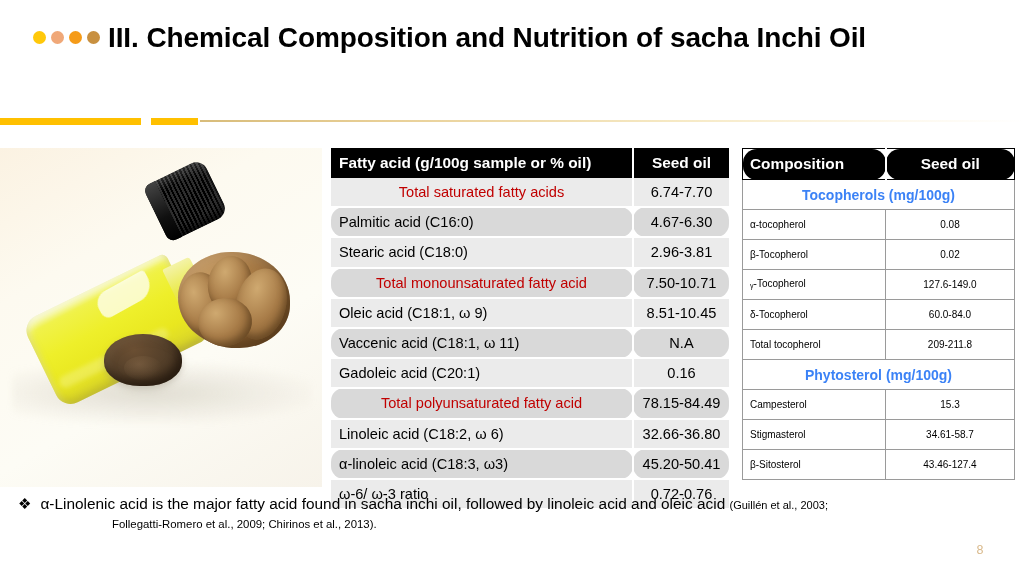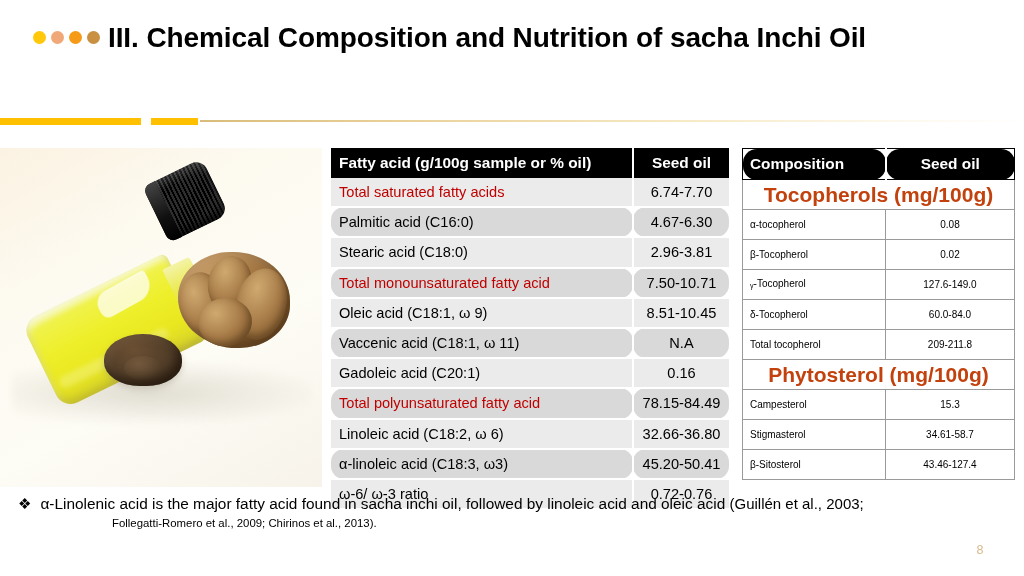--- a/index.html
+++ b/index.html
@@ -193,21 +193,21 @@
     font-size: 15.4px;
     height: 30px;
     border-bottom: none;
   }
   #fatty-acid-table thead th.c-name { text-align: left; border-right: 2px solid #ffffff; }
   #fatty-acid-table thead th.c-val  { text-align: center; }
   #fatty-acid-table td.c-name { text-align: left; border-right: 2px solid #ffffff; }
   #fatty-acid-table td.c-val  { text-align: center; }
   #fatty-acid-table tr.shade-a td { background: #ebebeb; }
   #fatty-acid-table tr.shade-b td { background: #d9d9d9; border-radius: 13px; }
-  #fatty-acid-table td.hl { color: #c00000; }
+  #fatty-acid-table td.hl { color: #c00000; text-align: center; }
 
   
   #composition-table {
     position: absolute;
     left: 742px; top: 148px;
     width: 272px;
     table-layout: fixed;
     background: #ffffff;
   }
   #composition-table th, #composition-table td {
@@ -226,23 +226,23 @@
     height: 30px;
     border-color: #000000;
     border-radius: 14px;
   }
   #composition-table thead th.c-name { text-align: left; border-right: 2px solid #ffffff; }
   #composition-table thead th.c-val  { text-align: center; }
   #composition-table td.c-name { text-align: left; }
   #composition-table td.c-val  { text-align: center; }
   #composition-table tr.section td {
     text-align: center;
-    color: #c2410c;
+    color: #3b82f6;
     font-weight: bold;
-    font-size: 21px;
+    font-size: 14px;
   }
   .sub-gamma { font-size: 0.72em; vertical-align: -0.18em; }
 
   
   #footnote {
     position: absolute;
     left: 18px; top: 494px;
     width: 980px;
   }
   #footnote .bullet-row {
@@ -252,21 +252,21 @@
   }
   #footnote .bullet-glyph {
     font-size: 15px;
     line-height: 20px;
     color: #000;
   }
   #footnote .bullet-text {
     font-size: 15.4px;
     line-height: 20px;
   }
-  #footnote .cite { font-size: 15px; }
+  #footnote .cite { font-size: 11px; }
   #footnote .cite-line2 {
     margin-left: 50px;
     margin-top: 2px;
     font-size: 11.4px;
     line-height: 14px;
     padding-left: 44px;
   }
 
   
   #page-number {

